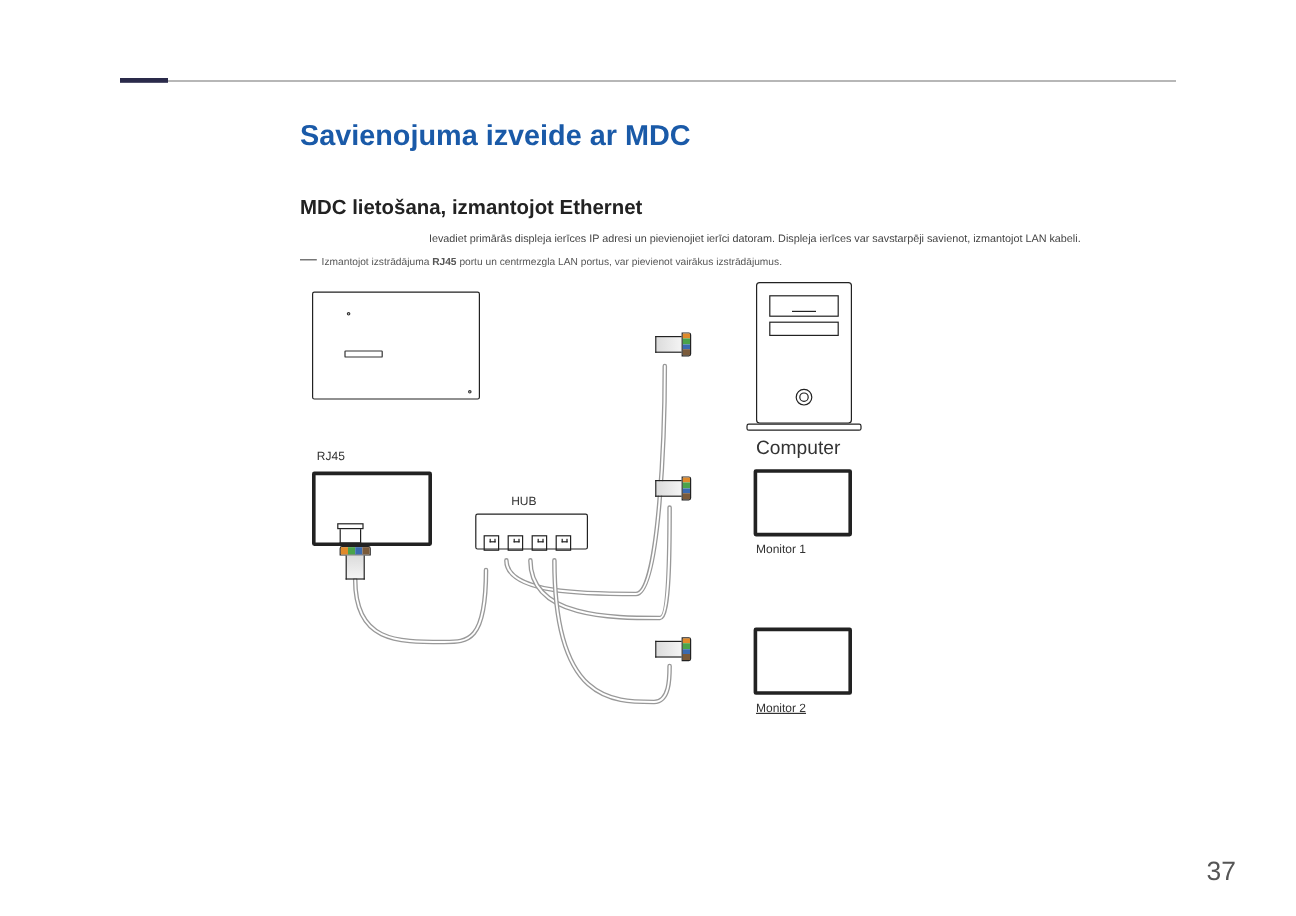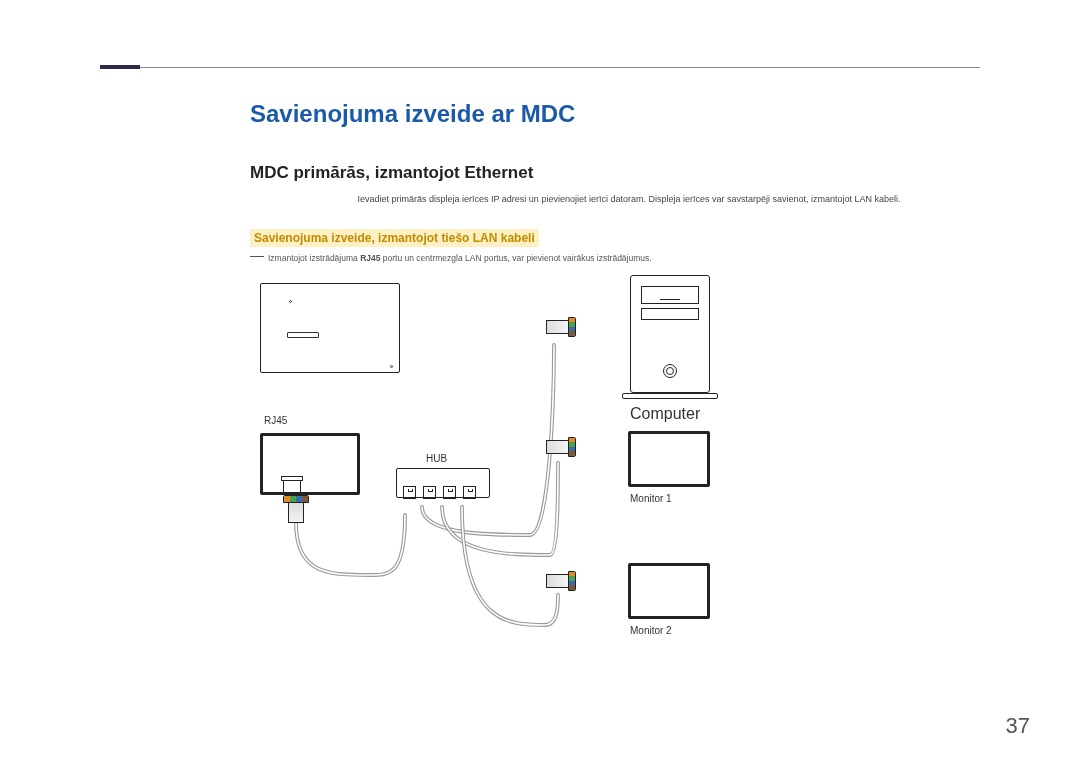--- a/index.html
+++ b/index.html
@@ -214,44 +214,43 @@
   .computer-base{position:absolute; left:372px; top:118px; width:96px; height:6px; border:1.2px solid #222; border-radius:2px;}
   .computer-label{position:absolute; left:380px; top:130px; font-size:16px; color:#333;}
 
   .monitor {
     position:absolute; width:82px; height:56px; border:3px solid #222; border-radius:2px; background:#fff;
   }
   .monitor1{ left:378px; top:156px; }
   .monitor2{ left:378px; top:288px; }
   .monitor-label{position:absolute; font-size:10px; color:#333;text-align:center;}
   .ml1{left:380px; top:218px;}
-  .ml2{left:380px; top:350px;}
+  .ml2{left:380px; top:350px;text-decoration:underline;}
 
   .page-number {
     position:absolute;
     right: 50px;
     bottom: 24px;
     font-size: 22px;
     color: #555;
   }
 </style>
 </head>
 <body>
 
 <div class="page">
   <div class="top-rule"></div>
   <div class="top-rule-accent"></div>
 
   <h1 class="title">Savienojuma izveide ar MDC</h1>
 
-  <h2 class="subtitle">MDC primārās, izmantojot Ethernet</h2>
+  <h2 class="subtitle">MDC lietošana, izmantojot Ethernet</h2>
 
   <p class="body-text">Ievadiet primārās displeja ierīces IP adresi un pievienojiet ierīci datoram. Displeja ierīces var savstarpēji savienot, izmantojot LAN kabeli.</p>
 
-  <div class="sub-heading">Savienojuma izveide, izmantojot tiešo LAN kabeli</div>
 
   <p class="note">
     <span class="note-dash"></span><span>Izmantojot izstrādājuma </span><strong>RJ45</strong><span> portu un centrmezgla LAN portus, var pievienot vairākus izstrādājumus.</span>
   </p>
 
   <div class="diagram">
 
     <svg width="560" height="420" style="position:absolute;left:0;top:0;">
 
       <path class="wire" d="M46 248 C46 300, 80 300, 120 300 C140 300, 155 300, 155 240"></path>

